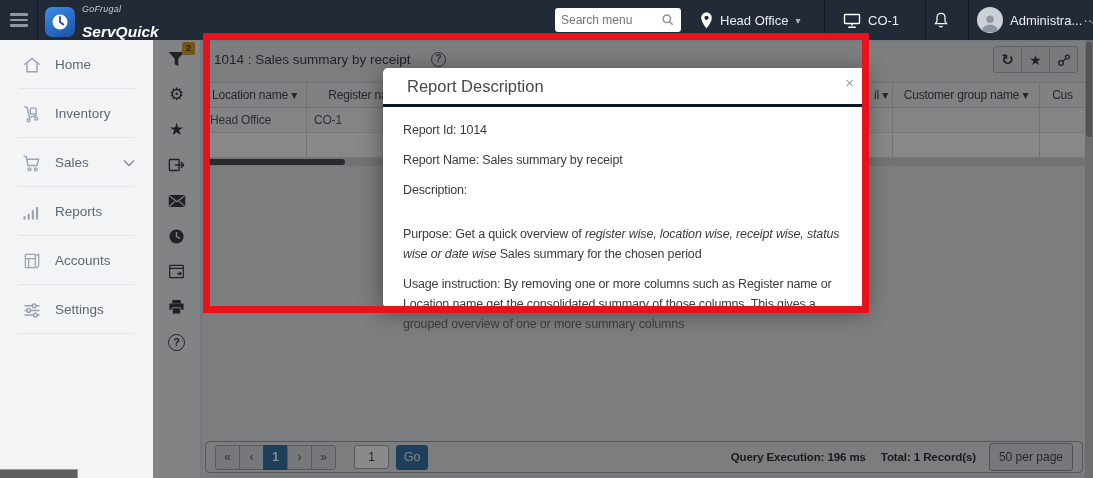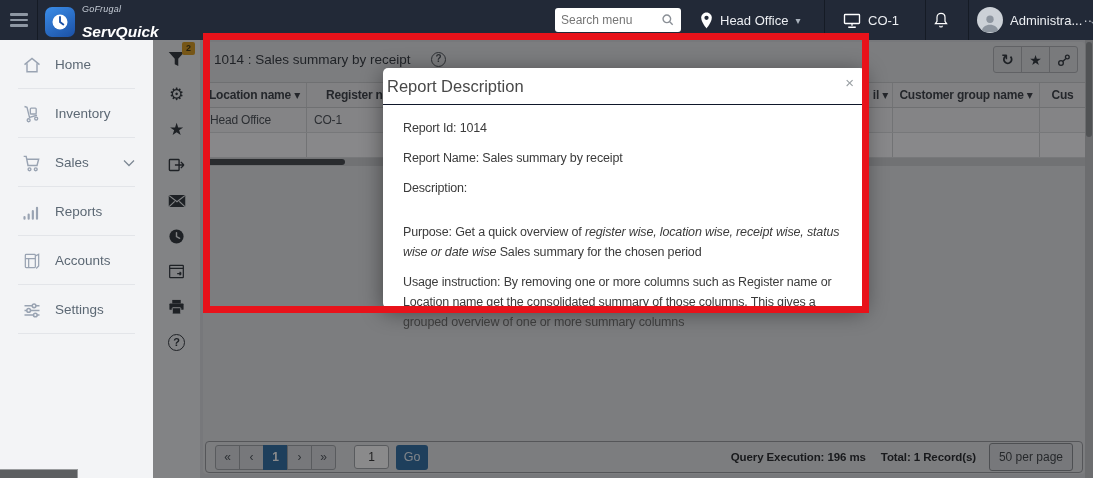--- a/index.html
+++ b/index.html
@@ -47,21 +47,21 @@
   .rhelp { display:inline-block; width:15px; height:15px; border:1.6px solid #4b5157; border-radius:50%; font-size:10px; font-weight:bold; color:#4b5157; text-align:center; line-height:12px; margin-left:6px; vertical-align:-2px; cursor:pointer; }
   .btn-group { position:absolute; right:7px; top:4px; display:flex; }
   .tbtn { width:29px; height:27px; background:#dcdee0; border:1px solid #aeb1b5; margin-left:-1px; display:flex; align-items:center; justify-content:center; color:#2f353b; cursor:pointer; font-size:15px; font-weight:bold; }
   .tbtn:first-child { border-radius:3px 0 0 3px; } .tbtn:last-child { border-radius:0 3px 3px 0; }
   
   .rtable { position:absolute; left:203px; top:82px; width:882px; height:84px; z-index:5; }
   .thead { position:absolute; left:0; top:0; width:882px; height:26px; background:#ebebed; border-top:1px solid #c9cbce; border-bottom:1px solid #c9cbce; }
   .trow1 { position:absolute; left:0; top:26px; width:882px; height:25px; background:#f2f2f4; border-bottom:1px solid #d8dadc; }
   .trow2 { position:absolute; left:0; top:51px; width:882px; height:25px; background:#fafafc; border-bottom:1px solid #d8dadc; }
   .cell { position:absolute; top:0; height:100%; border-right:1px solid #cfd1d4; font-size:12px; color:#3a3f45; display:flex; align-items:center; letter-spacing:-.2px; }
-  .hc { font-weight:bold; justify-content:center; cursor:pointer; }
+  .hc { font-weight:normal; justify-content:center; cursor:pointer; }
   .c1 { left:0; width:104px; } .c2 { left:104px; width:128px; } .cm { left:232px; width:255px; }
   .c3 { left:487px; width:203px; justify-content:flex-end; padding-right:4px; }
   .c4 { left:690px; width:147px; } .c5 { left:837px; width:45px; border-right:none; }
   .dc { justify-content:flex-start; padding-left:7px; color:#4a4f55; }
   .hscroll { position:absolute; left:0; top:76px; width:882px; height:8px; background:#cdd0d2; }
   .hthumb { position:absolute; left:2px; top:1px; width:140px; height:6px; background:#43474c; border-radius:3px; cursor:grab; }
   
   .footer { position:absolute; left:205px; top:441px; width:878px; height:32px; border:1px solid #97999d; border-radius:4px; display:flex; align-items:center; padding:0 9px; z-index:5; }
   .pbtn { width:25px; height:25px; border:1px solid #a0a3a7; background:#d9dbde; color:#4c5258; font-size:12px; display:flex; align-items:center; justify-content:center; margin-right:-1px; cursor:pointer; }
   .pbtn.first { border-radius:3px 0 0 3px; } .pbtn.last { border-radius:0 3px 3px 0; }
@@ -72,21 +72,21 @@
   .fstat { font-size:11.5px; font-weight:bold; color:#26282b; letter-spacing:-.1px; }
   .fstat + .fstat { margin-left:15px; }
   .per-page { margin-left:13px; height:23px; border:1px solid #898c90; border-radius:3px; background:#d9dbde; font-size:12px; color:#3f4347; display:flex; align-items:center; padding:13px 9px; cursor:pointer; }
   
   .vscroll { position:absolute; left:1085px; top:40px; width:8px; height:438px; background:#c3c5c8; z-index:6; }
   .vthumb { position:absolute; left:1px; top:2px; width:6px; height:95px; background:#8f9295; border-radius:3px; cursor:grab; }
   
   .dim { position:absolute; left:153px; top:40px; width:940px; height:438px; background:rgba(12,12,14,0.48); z-index:40; }
   
   .modal { position:absolute; left:383px; top:68px; width:482px; height:240px; background:#fff; border-radius:5px; box-shadow:0 4px 22px rgba(0,0,0,.45); z-index:50; }
-  .modal-head { position:relative; padding:9px 4px 8px; border-bottom:1px solid #0f172a; }
+  .modal-head { position:relative; padding:9px 24px 8px; border-bottom:3px solid #0f172a; }
   .modal-title { font-size:16.5px; color:#484848; }
   .modal-close { position:absolute; right:11px; top:6px; font-size:15px; color:#9aa0a4; cursor:pointer; }
   .modal-body { padding:13px 20px 0; font-size:12.5px; color:#3b3b3b; line-height:1.6; letter-spacing:-.15px; }
   .modal-body p { margin-bottom:10px; }
   .mb-gap { margin-bottom:24px !important; }
   .b { font-weight:normal; }
   
   .red-rect { position:absolute; left:203px; top:33px; width:666px; height:280px; border:7px solid #e8121a; z-index:60; pointer-events:none; }
   svg { display:block; }
 </style>

